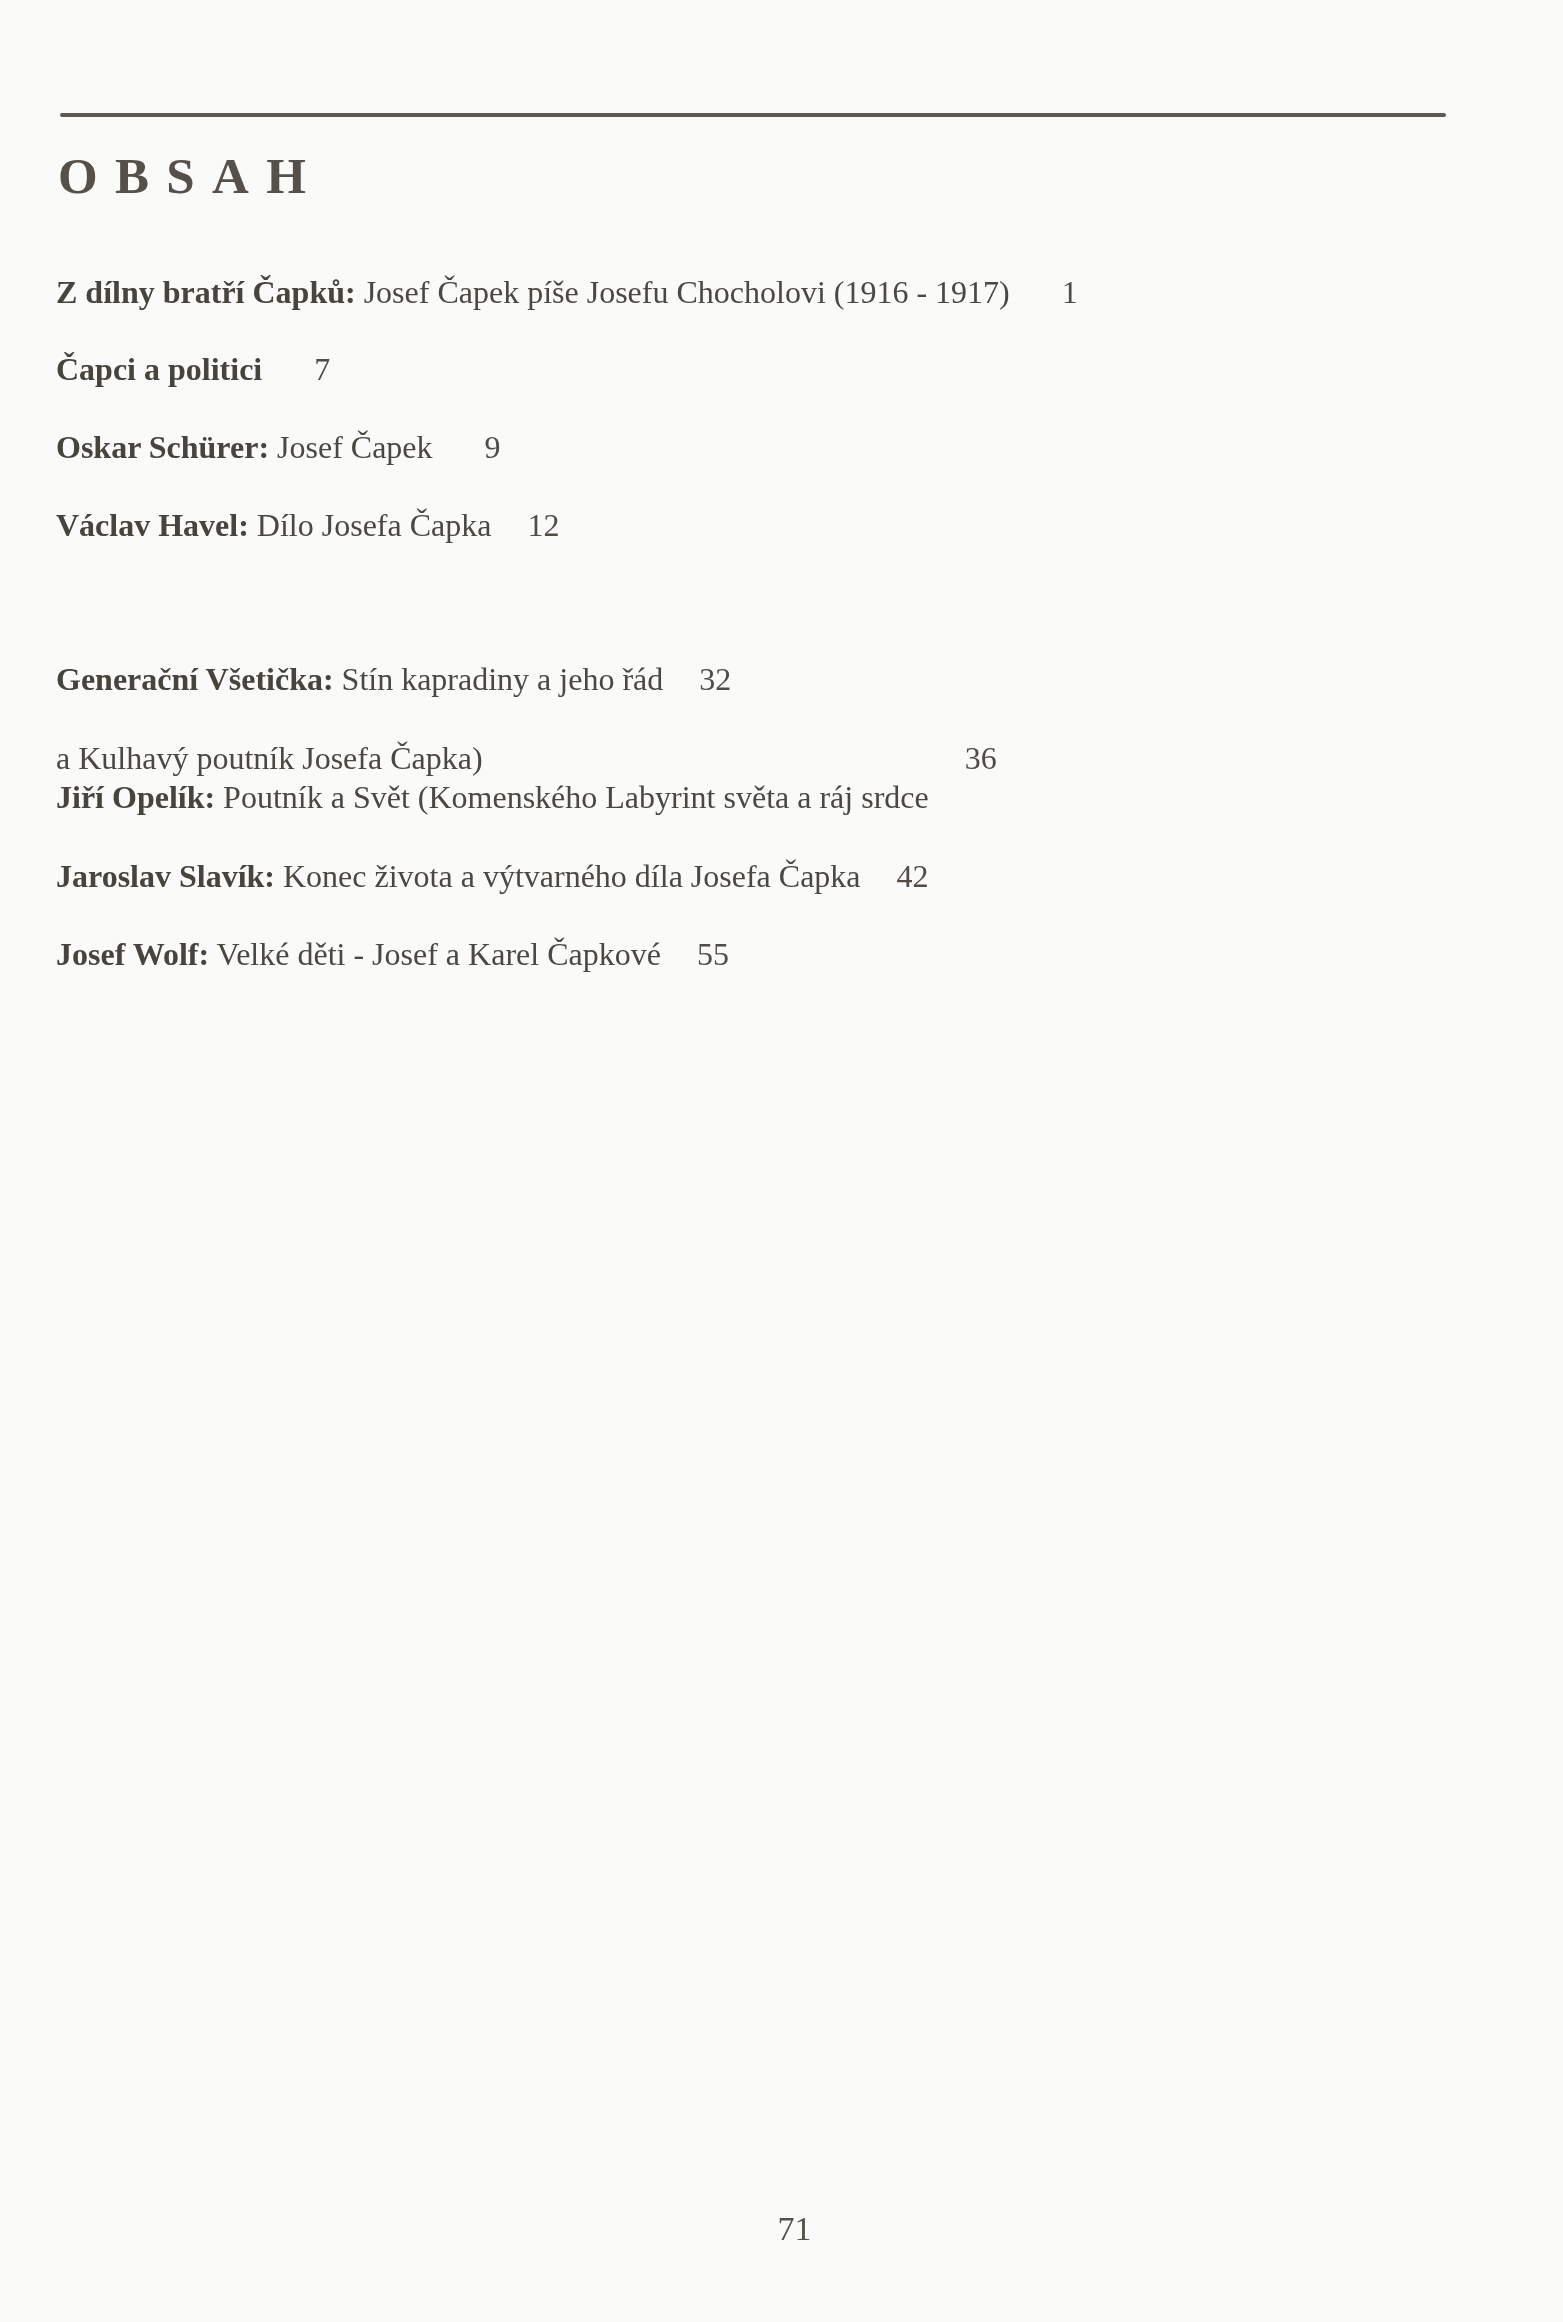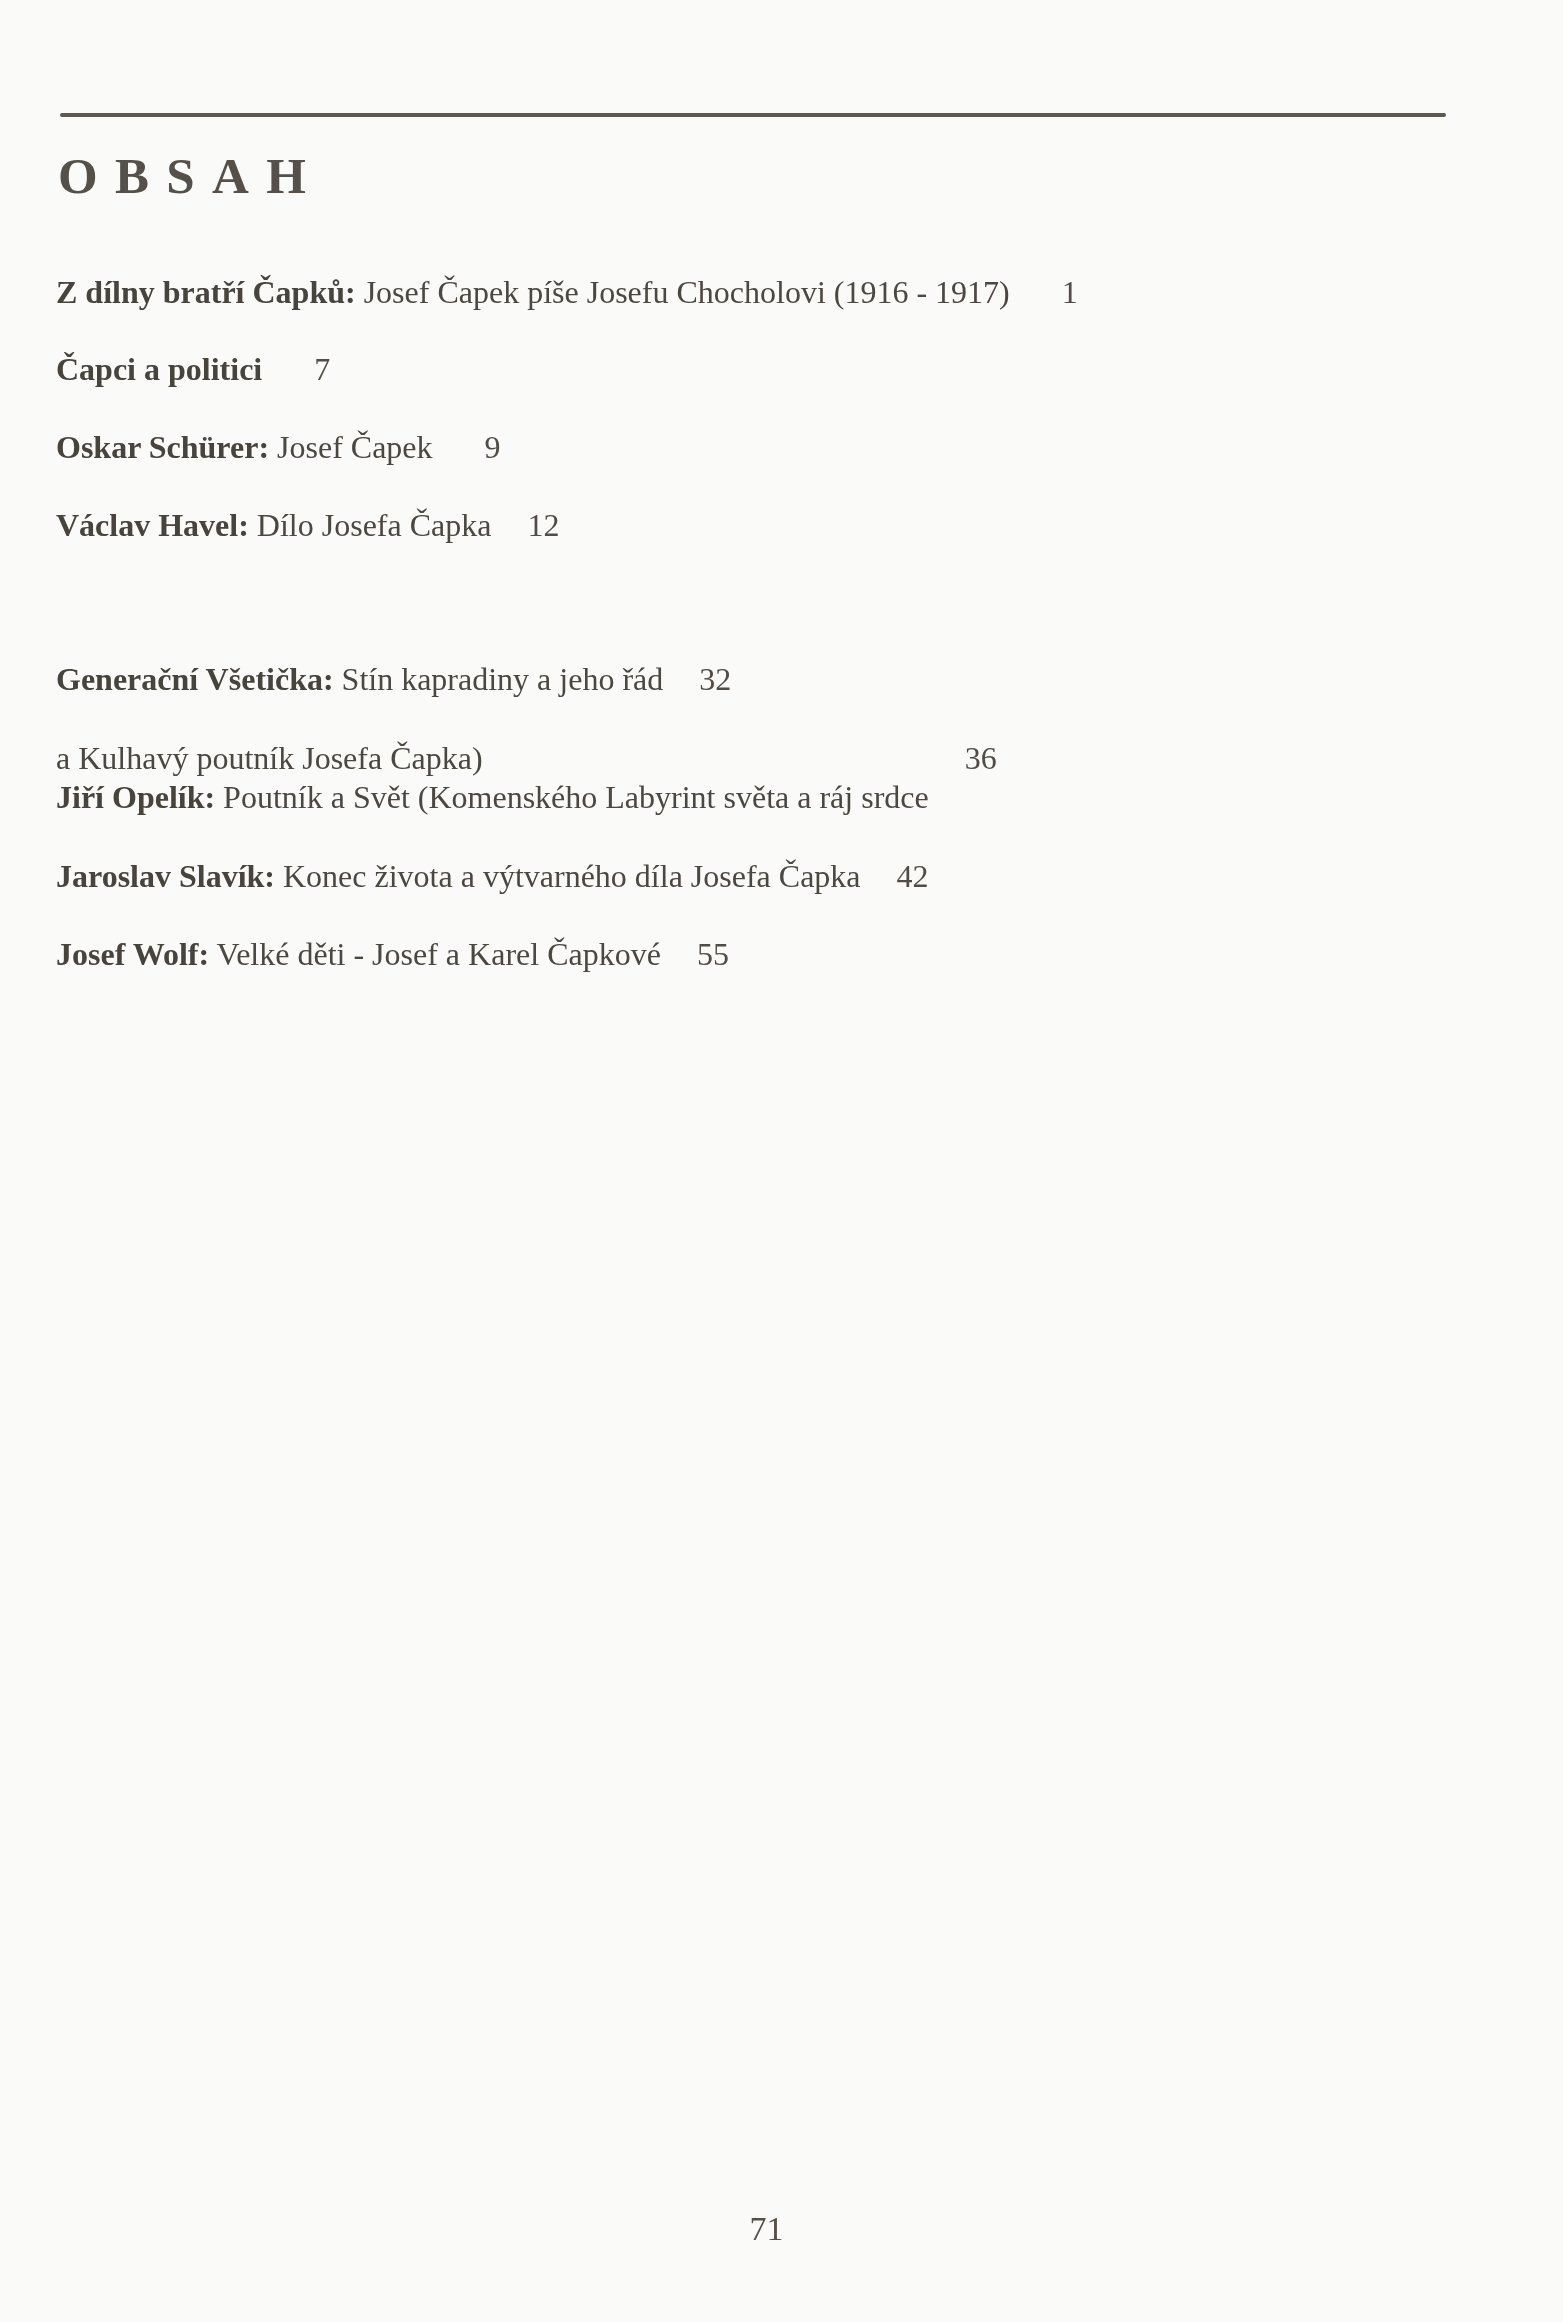--- a/index.html
+++ b/index.html
@@ -59,20 +59,21 @@
     color: #514d46;
   }
   .footer {
     position: absolute;
     top: 2210px;
     left: 0;
     width: 1533px;
     text-align: center;
     font-size: 34px;
     color: #555149;
+    padding-left: 28px;
   }
 </style>
 </head>
 <body>
 
 <div class="page">
 
   <div class="rule"></div>
 
   <div class="heading">OBSAH</div>

